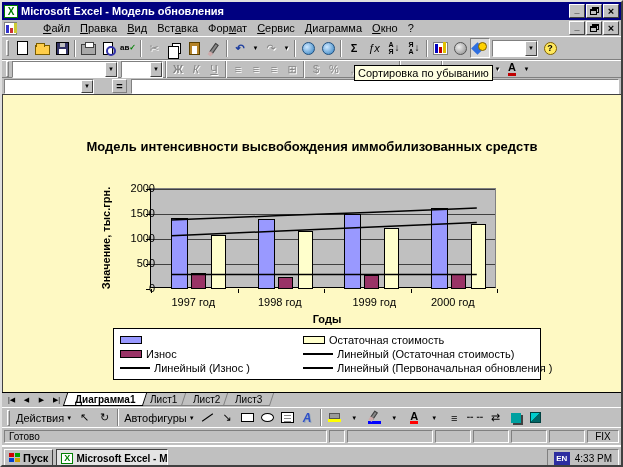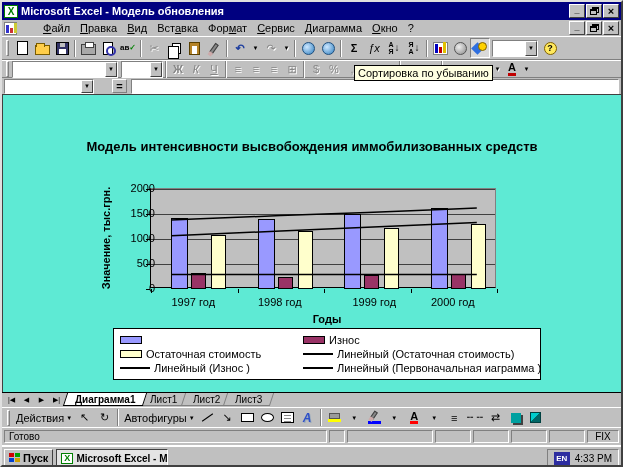--- a/index.html
+++ b/index.html
@@ -87,21 +87,21 @@
     padding:1px 3px;font-size:11px;white-space:nowrap;z-index:60}
   
   .formulabar{height:16px;display:flex;align-items:center;padding:0 2px;gap:4px;background:#c0c0c0}
   .namebox{width:90px;height:15px;background:#fff;border:1px solid;border-color:#808080 #fff #fff #808080;display:flex}
   .namebox .nfield{flex:1}
   .namebox .cbtn{width:12px;background:#c0c0c0;border:1px solid;border-color:#fff #404040 #404040 #fff;font-size:6px;display:flex;align-items:center;justify-content:center}
   .eqbtn{width:15px;height:14px;background:#c0c0c0;border:1px solid;border-color:#fff #808080 #808080 #fff;
     display:flex;align-items:center;justify-content:center;font-weight:bold;margin-left:14px}
   .ffield{flex:1;height:15px;background:#fff;border:1px solid;border-color:#808080 #fff #fff #808080}
   
-  .worksheet{position:relative;height:298px;background:#5eead4;border-left:1px solid #404040;border-top:1px solid #404040;overflow:hidden}
+  .worksheet{position:relative;height:298px;background:#fef9c3;border-left:1px solid #404040;border-top:1px solid #404040;overflow:hidden}
   .chart-title{position:absolute;left:0;right:0;top:44px;text-align:center;font-size:13px;font-weight:bold}
   .plot{position:absolute;left:147px;top:93px;width:346px;height:100px;background:#c0c0c0;
     border:1px solid #808080;border-left:1px solid #000;border-bottom:1px solid #000;overflow:visible}
   .gridline{position:absolute;left:0;right:0;height:1px;background:#404040}
   .ymark{position:absolute;left:-5px;width:4px;height:1px;background:#000}
   .xmark{position:absolute;top:100px;width:1px;height:4px;background:#000}
   .bar{position:absolute;border:1px solid #000}
   .plot svg{position:absolute;left:0;top:0;overflow:visible}
   .ytick{position:absolute;left:112px;width:40px;text-align:right;font-size:11px}
   .xtick{position:absolute;top:201px;text-align:center;font-size:11px}
@@ -376,38 +376,38 @@
           <polyline points="20.3,46.7 43.3,45.8 129.8,42.0 216.3,38.2 302.8,34.5 325.8,33.5" fill="none" stroke="#000000" stroke-width="1.5"></polyline>
           <polyline points="20.3,30.9 43.3,30.0 129.8,26.6 216.3,23.4 302.8,20.0 325.8,19.1" fill="none" stroke="#000000" stroke-width="1.5"></polyline>
         </svg>
       </div>
     <div class="xaxis-title">Годы</div>
     <div class="legend" id="legend">
         <div class="legend-item">
           <span class="lg-box" style="background: rgb(153, 153, 255);"></span>
         </div>
         <div class="legend-item">
+          <span class="lg-box" style="background: rgb(255, 255, 204);"></span>
+          <span>Остаточная стоимость</span>
+        </div>
+        <div class="legend-item">
           <span class="lg-box" style="background: rgb(153, 51, 102);"></span>
           <span>Износ</span>
-        </div>
-        <div class="legend-item">
-          <span class="lg-box" style="background: rgb(255, 255, 204);"></span>
-          <span>Остаточная стоимость</span>
         </div>
         <div class="legend-item">
           <span class="lg-line" style="background: rgb(0, 0, 0);"></span>
           <span>Линейный (Остаточная стоимость)</span>
         </div>
         <div class="legend-item">
           <span class="lg-line" style="background: rgb(0, 0, 0);"></span>
           <span>Линейный (Износ )</span>
         </div>
         <div class="legend-item">
           <span class="lg-line" style="background: rgb(0, 0, 0);"></span>
-          <span>Линейный (Первоначальная иаграмма )</span>
+          <span>Линейный (Первоначальная обновления )</span>
         </div>
       </div>
   <div class="ytick" style="top: 187px;">0</div>
       <div class="ytick" style="top: 162px;">500</div>
       <div class="ytick" style="top: 137px;">1000</div>
       <div class="ytick" style="top: 112px;">1500</div>
       <div class="ytick" style="top: 87px;">2000</div>
       <div class="xtick" style="left: 147px; width: 86.5px;">1997 год</div>
       <div class="xtick" style="left: 233.5px; width: 86.5px;">1998 год</div>
       <div class="xtick" style="left: 328px; width: 86.5px;">1999 год</div>

